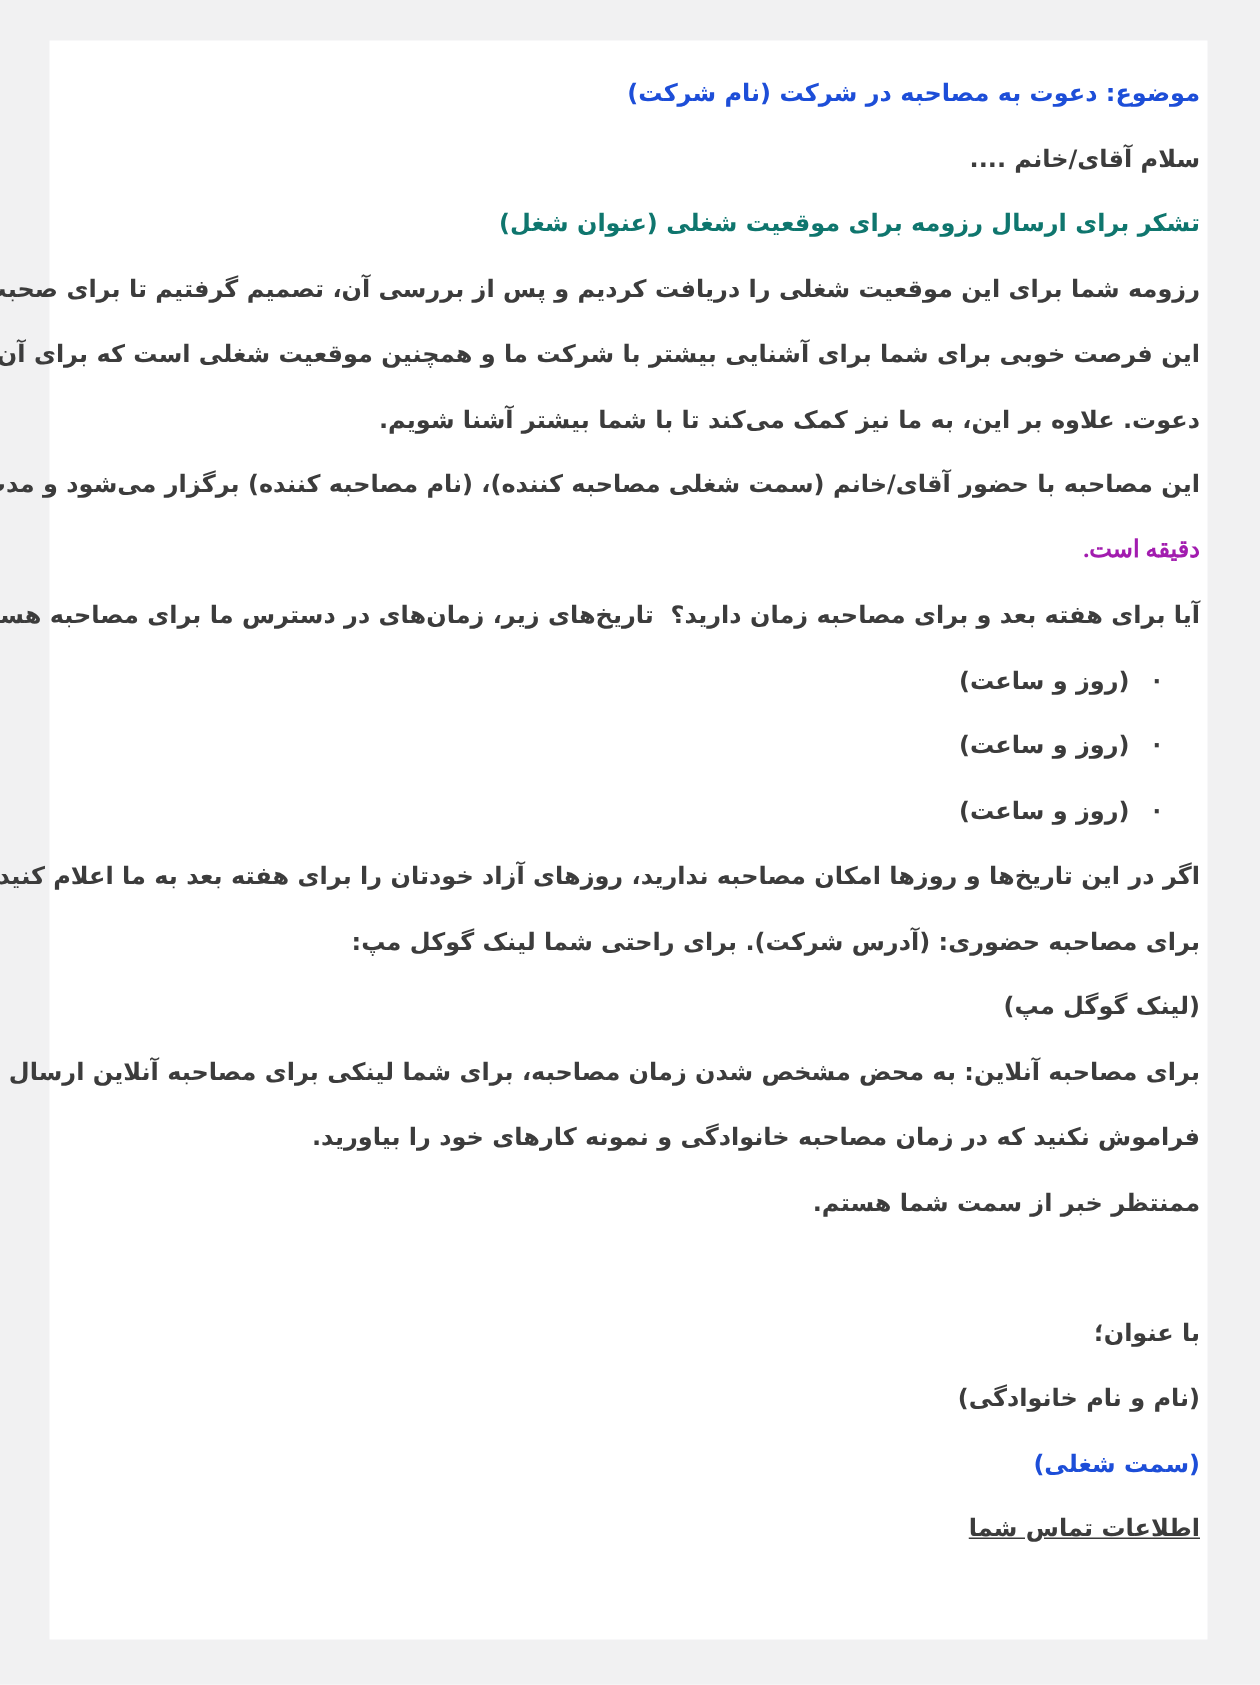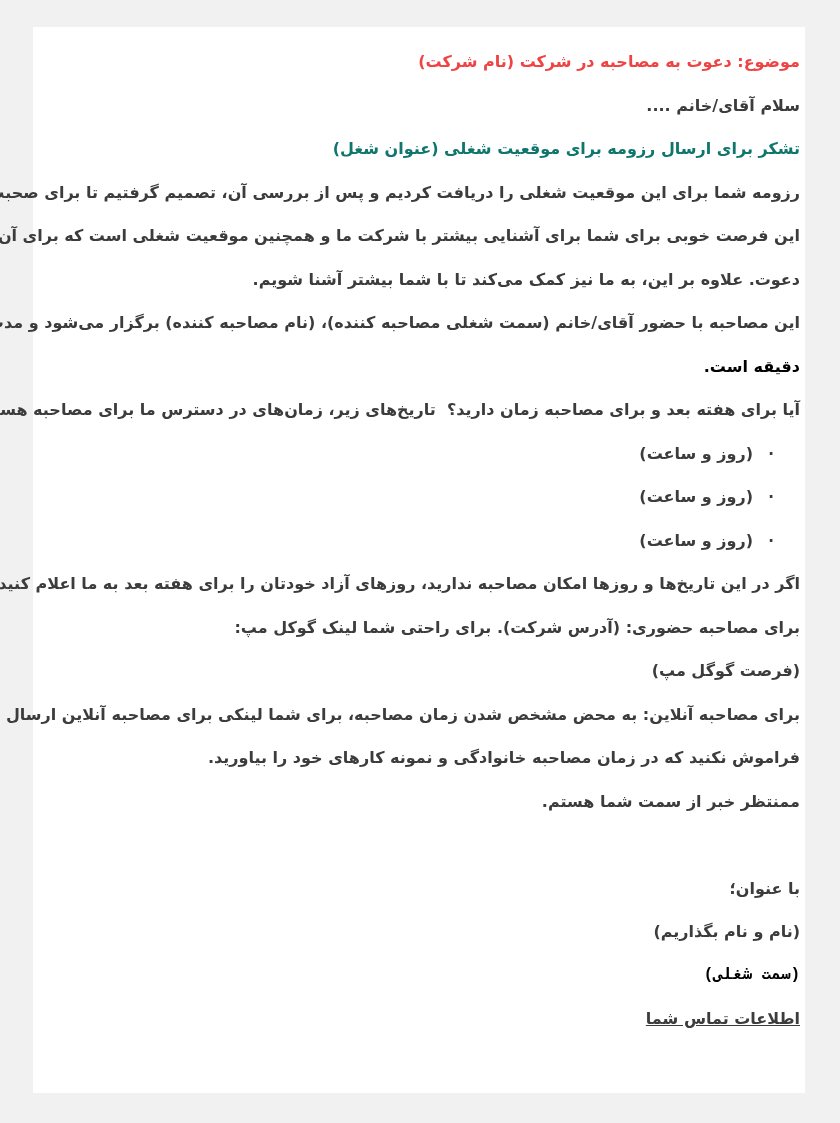--- a/index.html
+++ b/index.html
@@ -50,37 +50,37 @@
       font-size: 15px;
       color: #3c3c3c;
       vertical-align: baseline;
     }
   </style>
 </head>
 <body style="background: rgb(241, 241, 242);">
 
 <div class="paper" style="background: rgb(255, 255, 255);">
   <div class="email-body">
-      <div class="line text" style="color: #ef4444;">موضوع: دعوت به مصاحبه در شرکت (نام شرکت)</div>
+      <div class="line text" style="color: #1d4ed8;">موضوع: دعوت به مصاحبه در شرکت (نام شرکت)</div>
       <div class="line text" style="color: rgb(60, 60, 60); text-align: right;">سلام آقای/خانم ....</div>
       <div class="line text" style="color: #0f766e;">تشکر برای ارسال رزومه برای موقعیت شغلی (عنوان شغل)</div>
       <div class="line text" style="color: rgb(60, 60, 60);">رزومه شما برای این موقعیت شغلی را دریافت کردیم و پس از بررسی آن، تصمیم گرفتیم تا برای صحبت بیشتر در مورد</div>
       <div class="line text" style="color: rgb(60, 60, 60);">این فرصت خوبی برای شما برای آشنایی بیشتر با شرکت ما و همچنین موقعیت شغلی است که برای آن درخواست</div>
       <div class="line text" style="color: rgb(60, 60, 60);">دعوت. علاوه بر این، به ما نیز کمک می‌کند تا با شما بیشتر آشنا شویم.</div>
       <div class="line text" style="color: rgb(60, 60, 60);">این مصاحبه با حضور آقای/خانم (سمت شغلی مصاحبه کننده)، (نام مصاحبه کننده) برگزار می‌شود و مدت زمان آن ۴۵</div>
-      <div class="line text" style="color: #000000;">دقیقه است.</div>
+      <div class="line text" style="color: #a21caf; font-family: Liberation Serif, serif;">دقیقه است.</div>
       <div class="line text" style="color: rgb(60, 60, 60);">آیا برای هفته بعد و برای مصاحبه زمان دارید؟  تاریخ‌های زیر، زمان‌های در دسترس ما برای مصاحبه هستند:</div>
       <div class="line bullet" style="color: rgb(60, 60, 60);"><span class="dot">·</span><span>(روز و ساعت)</span></div>
       <div class="line bullet" style="color: rgb(60, 60, 60);"><span class="dot">·</span><span>(روز و ساعت)</span></div>
       <div class="line bullet" style="color: rgb(60, 60, 60);"><span class="dot">·</span><span>(روز و ساعت)</span></div>
       <div class="line text" style="color: rgb(60, 60, 60);">اگر در این تاریخ‌ها و روزها امکان مصاحبه ندارید، روزهای آزاد خودتان را برای هفته بعد به ما اعلام کنید.</div>
       <div class="line text" style="color: rgb(60, 60, 60);">برای مصاحبه حضوری: (آدرس شرکت). برای راحتی شما لینک گوکل مپ:</div>
-      <div class="line text" style="color: rgb(60, 60, 60);">(فرصت گوگل مپ)</div>
+      <div class="line text" style="color: rgb(60, 60, 60);">(لینک گوگل مپ)</div>
       <div class="line text" style="color: rgb(60, 60, 60);">برای مصاحبه آنلاین: به محض مشخص شدن زمان مصاحبه، برای شما لینکی برای مصاحبه آنلاین ارسال می‌کنم.</div>
       <div class="line text" style="color: rgb(60, 60, 60);">فراموش نکنید که در زمان مصاحبه خانوادگی و نمونه کارهای خود را بیاورید.</div>
       <div class="line text" style="color: rgb(60, 60, 60);">ممنتظر خبر از سمت شما هستم.</div>
       <div class="line blank" style="color: rgb(60, 60, 60);"></div>
       <div class="line text" style="color: rgb(60, 60, 60);">با عنوان؛</div>
-      <div class="line text" style="color: rgb(60, 60, 60);">(نام و نام بگذاریم)</div>
-      <div class="line text" style="color: #000000; font-family: Liberation Mono, monospace;">(سمت شغلی)</div>
+      <div class="line text" style="color: rgb(60, 60, 60);">(نام و نام خانوادگی)</div>
+      <div class="line text" style="color: #1d4ed8;">(سمت شغلی)</div>
       <div class="line text" style="color: rgb(60, 60, 60); text-decoration: underline;">اطلاعات تماس شما</div>
     </div>
 </div>
 
 </body></html>

